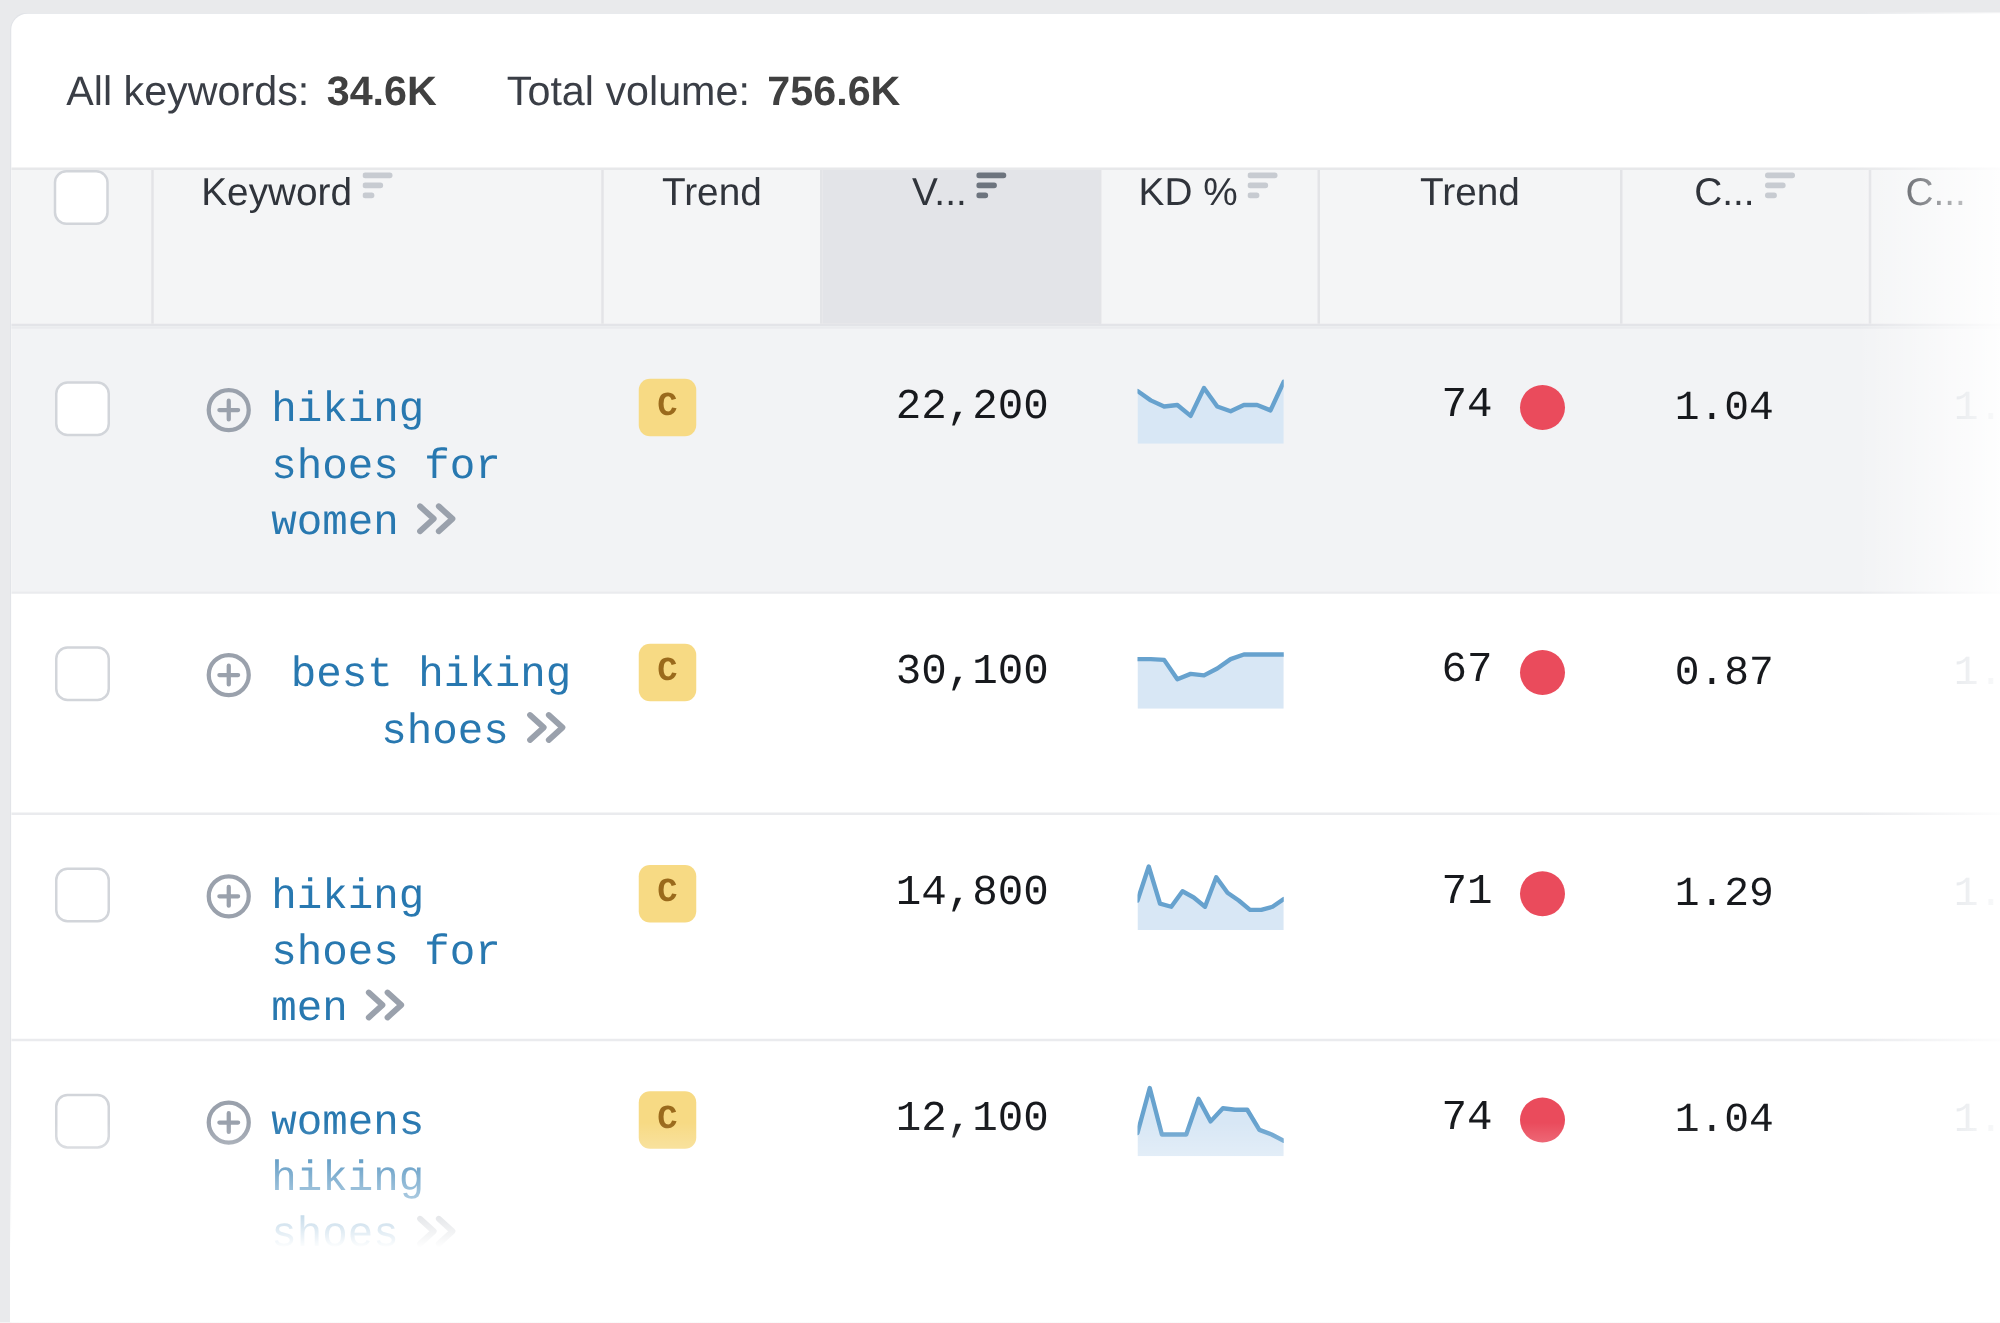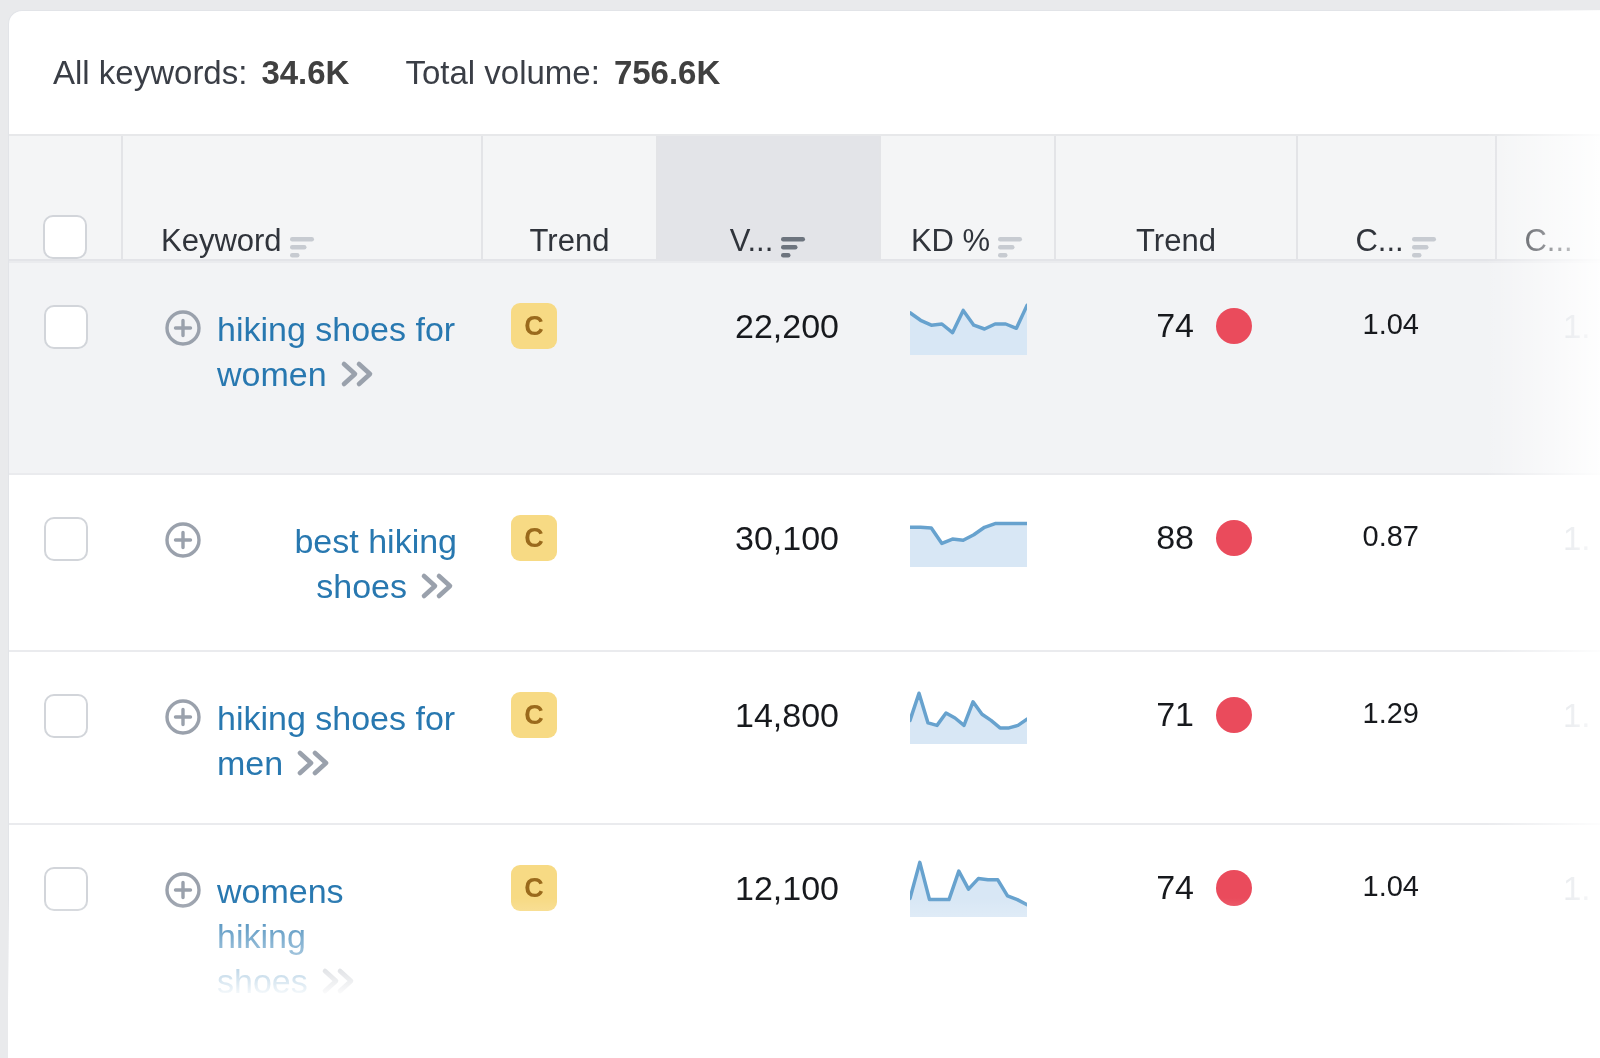--- a/index.html
+++ b/index.html
@@ -23,31 +23,31 @@
     height:123px;display:flex;align-items:center;gap:56px;
     padding-left:44px;font-size:33px;color:#3a3e46;
   }
   .summary .pair{display:flex;gap:14px;align-items:baseline;}
   .summary b{color:#404040;font-weight:700;}
   
   .grid{border-top:2px solid #e7e8ea;}
   .trow{display:grid;grid-template-columns:var(--cols);}
   .thead{background:#f4f5f6;height:125px;border-bottom:2px solid #e3e4e8;}
   .th{
-    display:flex;align-items:flex-end;justify-content:center;gap:8px;
+    display:flex;align-items:flex-start;justify-content:center;gap:8px;
     font-size:31px;color:#30343b;border-right:2px solid #e3e4e7;
     cursor:default;white-space:nowrap;
   }
   .th:last-child{border-right:none;}
   .th.left{justify-content:flex-start;padding-left:38px;}
   .th.active{background:#e3e4e8;}
   .sort{width:26px;height:24px;flex:none;color:#c7cbd1;}
   .sort.on{color:#6d747e;}
   
-  .row{background:#fff;border-top:2px solid #eaebee;}
+  .row{background:#fff;border-top:2px solid #eaebee;font-family:Liberation Mono, monospace;}
   .row:first-of-type{border-top:none;}
   .row.hl{background:#f2f3f5;}
   .r1{min-height:212px;} .r2{min-height:177px;text-align:right;} .r3{min-height:173px;} .r4{min-height:236px;}
   .cell{display:flex;align-items:flex-start;}
   .c-check{justify-content:center;padding-top:42px;}
   .checkbox{width:44px;height:44px;border:2.5px solid #d2d5da;border-radius:10px;background:#fff;display:block;}
   .c-kw{padding:44px 0 0 40px;gap:14px;}
   .plus{width:40px;height:40px;flex:none;color:#9aa1ac;margin-top:1px;cursor:pointer;}
   .kw-wrap{width:240px;font-size:34px;line-height:45px;}
   .kw-wrap.narrow{width:170px;}
@@ -59,21 +59,21 @@
     width:46px;height:46px;border-radius:9px;background:var(--badge_bg,#f7da84);
     color:var(--badge_text,#9a6a1c);font-weight:700;font-size:27px;
     display:flex;align-items:center;justify-content:center;
   }
   .c-vol{justify-content:flex-end;padding:44px 42px 0 0;font-size:34px;color:#17191d;}
   .c-trend{justify-content:center;padding-top:30px;}
   .spark{width:117px;height:62px;display:block;}
   .c-kd{justify-content:flex-end;align-items:center;padding-right:46px;gap:22px;align-items:flex-start;padding-top:40px;}
   .kd-num{font-size:34px;color:#17191d;line-height:44px;}
   .dot{width:36px;height:36px;border-radius:50%;background:var(--kd_dot,#ea4b5c);margin-top:5px;flex:none;}
-  .c-cpc{justify-content:flex-end;padding:45px 78px 0 0;font-size:29px;color:#17191d;}
+  .c-cpc{justify-content:flex-end;padding:45px 78px 0 0;font-size:33px;color:#17191d;}
   .c-com{padding:45px 0 0 66px;font-size:33px;color:#c6ccd4;}
   
   .fade-right{
     position:absolute;top:10px;right:0;width:115px;height:1048px;z-index:5;pointer-events:none;
     background:linear-gradient(to right,rgba(255,255,255,0),rgba(255,255,255,0.9));
   }
   .fade-bottom{
     position:absolute;left:8px;bottom:0;width:1592px;height:160px;z-index:6;pointer-events:none;
     background:linear-gradient(to bottom,rgba(255,255,255,0),#fff 63%);
   }
@@ -204,21 +204,21 @@
             <span class="badge">C</span>
           </div>
         <div class="cell c-vol">30,100</div>
         <div class="cell c-trend">
             <svg class="spark" viewBox="0 0 117 62">
               <polygon points="0,62 0.0,22.3 10.6,22.3 21.3,22.9 31.9,38.4 42.5,34.1 53.2,35.3 63.8,29.8 74.5,22.3 85.1,18.6 95.7,18.6 106.4,18.6 117.0,18.6 117,62" fill="var(--spark_fill,#d8e7f5)"></polygon>
               <polyline points="0.0,22.3 10.6,22.3 21.3,22.9 31.9,38.4 42.5,34.1 53.2,35.3 63.8,29.8 74.5,22.3 85.1,18.6 95.7,18.6 106.4,18.6 117.0,18.6" fill="none" stroke="var(--spark_line,#67a2ce)" stroke-width="3.5" stroke-linejoin="round" stroke-linecap="round"></polyline>
             </svg>
           </div>
         <div class="cell c-kd">
-            <span class="kd-num">88</span>
+            <span class="kd-num">67</span>
             <span class="dot"></span>
           </div>
         <div class="cell c-cpc">0.87</div>
         <div class="cell c-com">1.</div>
       </div>
 
       <div class="trow row r3">
         <div class="cell c-check">
             <span class="checkbox"></span>
           </div>

